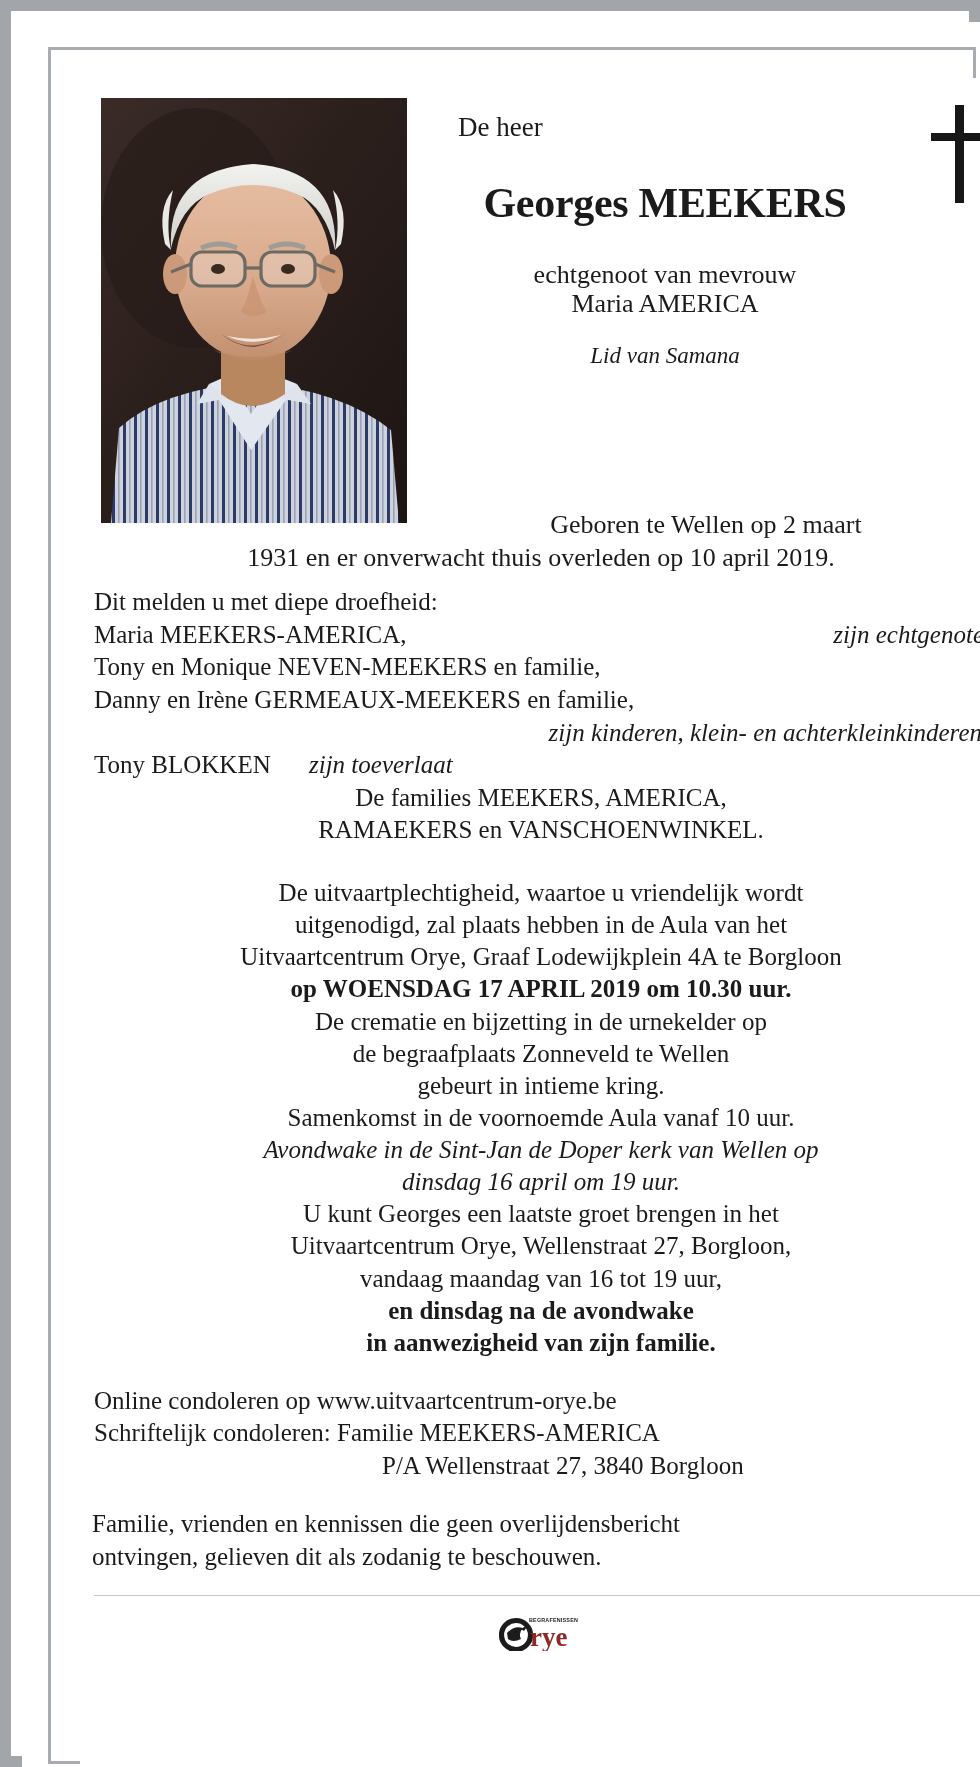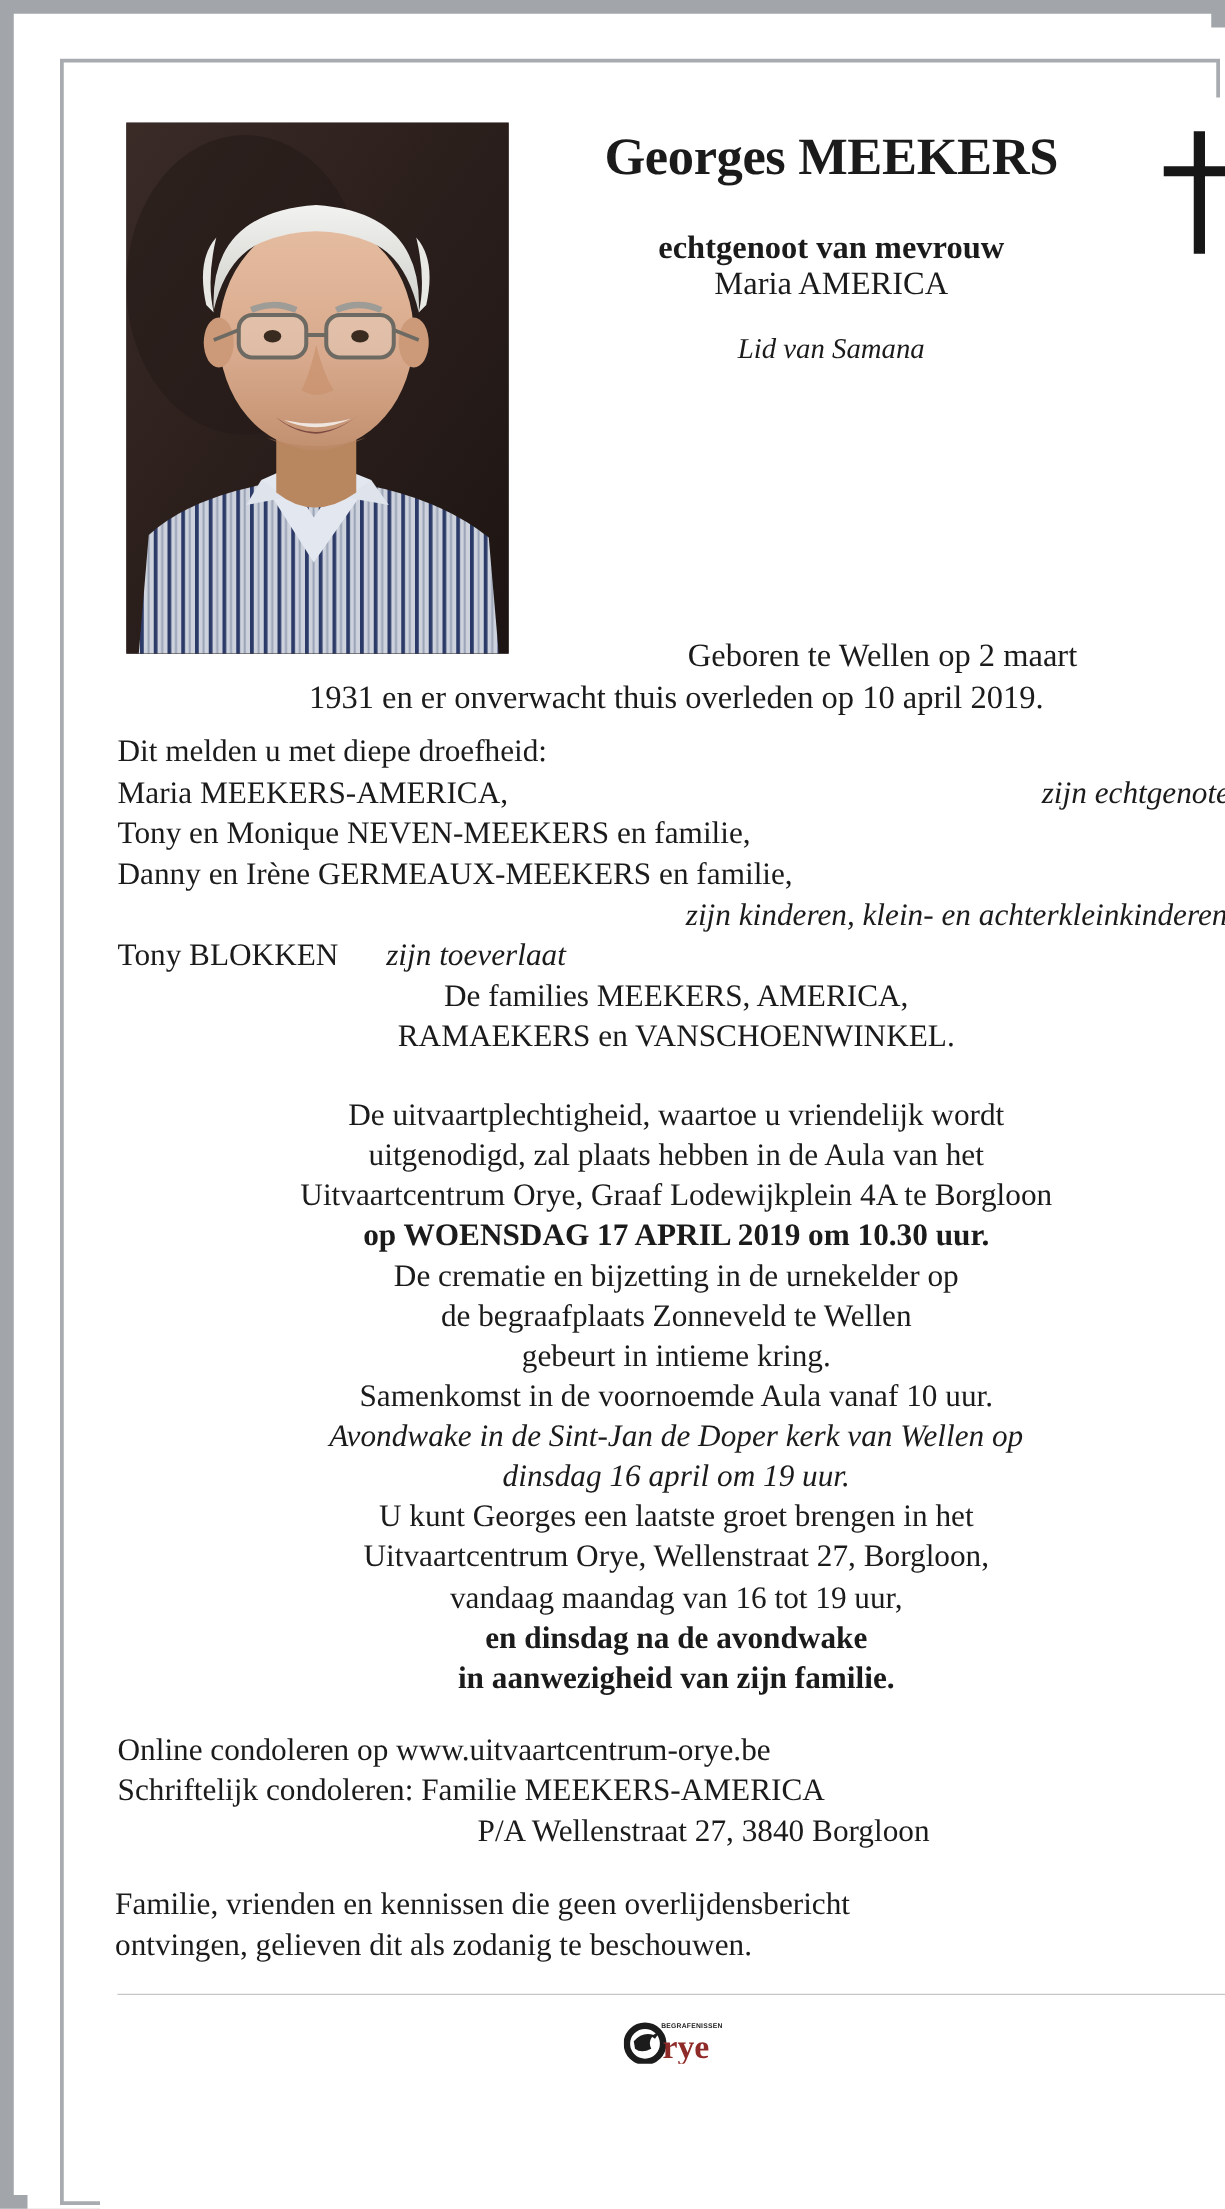--- a/index.html
+++ b/index.html
@@ -89,27 +89,27 @@
   }
   .line-deheer {
     font-size: 27px;
     margin-top: 34px;
     text-align: left;
     padding-left: 48px;
   }
   .name {
     font-size: 42px;
     font-weight: bold;
-    margin-top: 24px;
+    margin-top: 36px;
     letter-spacing: -0.3px;
     white-space: nowrap;
   }
   .spouse-pre {
     font-size: 26px;
-    font-weight: bold;
+    font-weight: normal;
     margin-top: 33px;
     line-height: 1.12;
   }
   .spouse-name {
     font-size: 26px;
     line-height: 1.12;
   }
   .member {
     font-size: 23px;
     font-style: italic;
@@ -276,20 +276,21 @@
               <path d="M112 252 Q152 272 192 252 Q152 266 112 252" fill="#b8845f" opacity="0.5"></path>
             </svg>
           </div>
 
           <div class="cross">
             <div class="v"></div>
             <div class="h"></div>
           </div>
 
           <div class="header-text">
+            <div class="line-deheer">De heer</div>
             <div class="name">Georges MEEKERS</div>
             <div class="spouse-pre">echtgenoot van mevrouw</div>
             <div class="spouse-name">Maria AMERICA</div>
             <div class="member">Lid van Samana</div>
           </div>
 
           <div class="borndied">
             <div class="l1">Geboren te Wellen op 2 maart</div>
             <div class="l2">1931 en er onverwacht thuis overleden op 10 april 2019.</div>
           </div>

